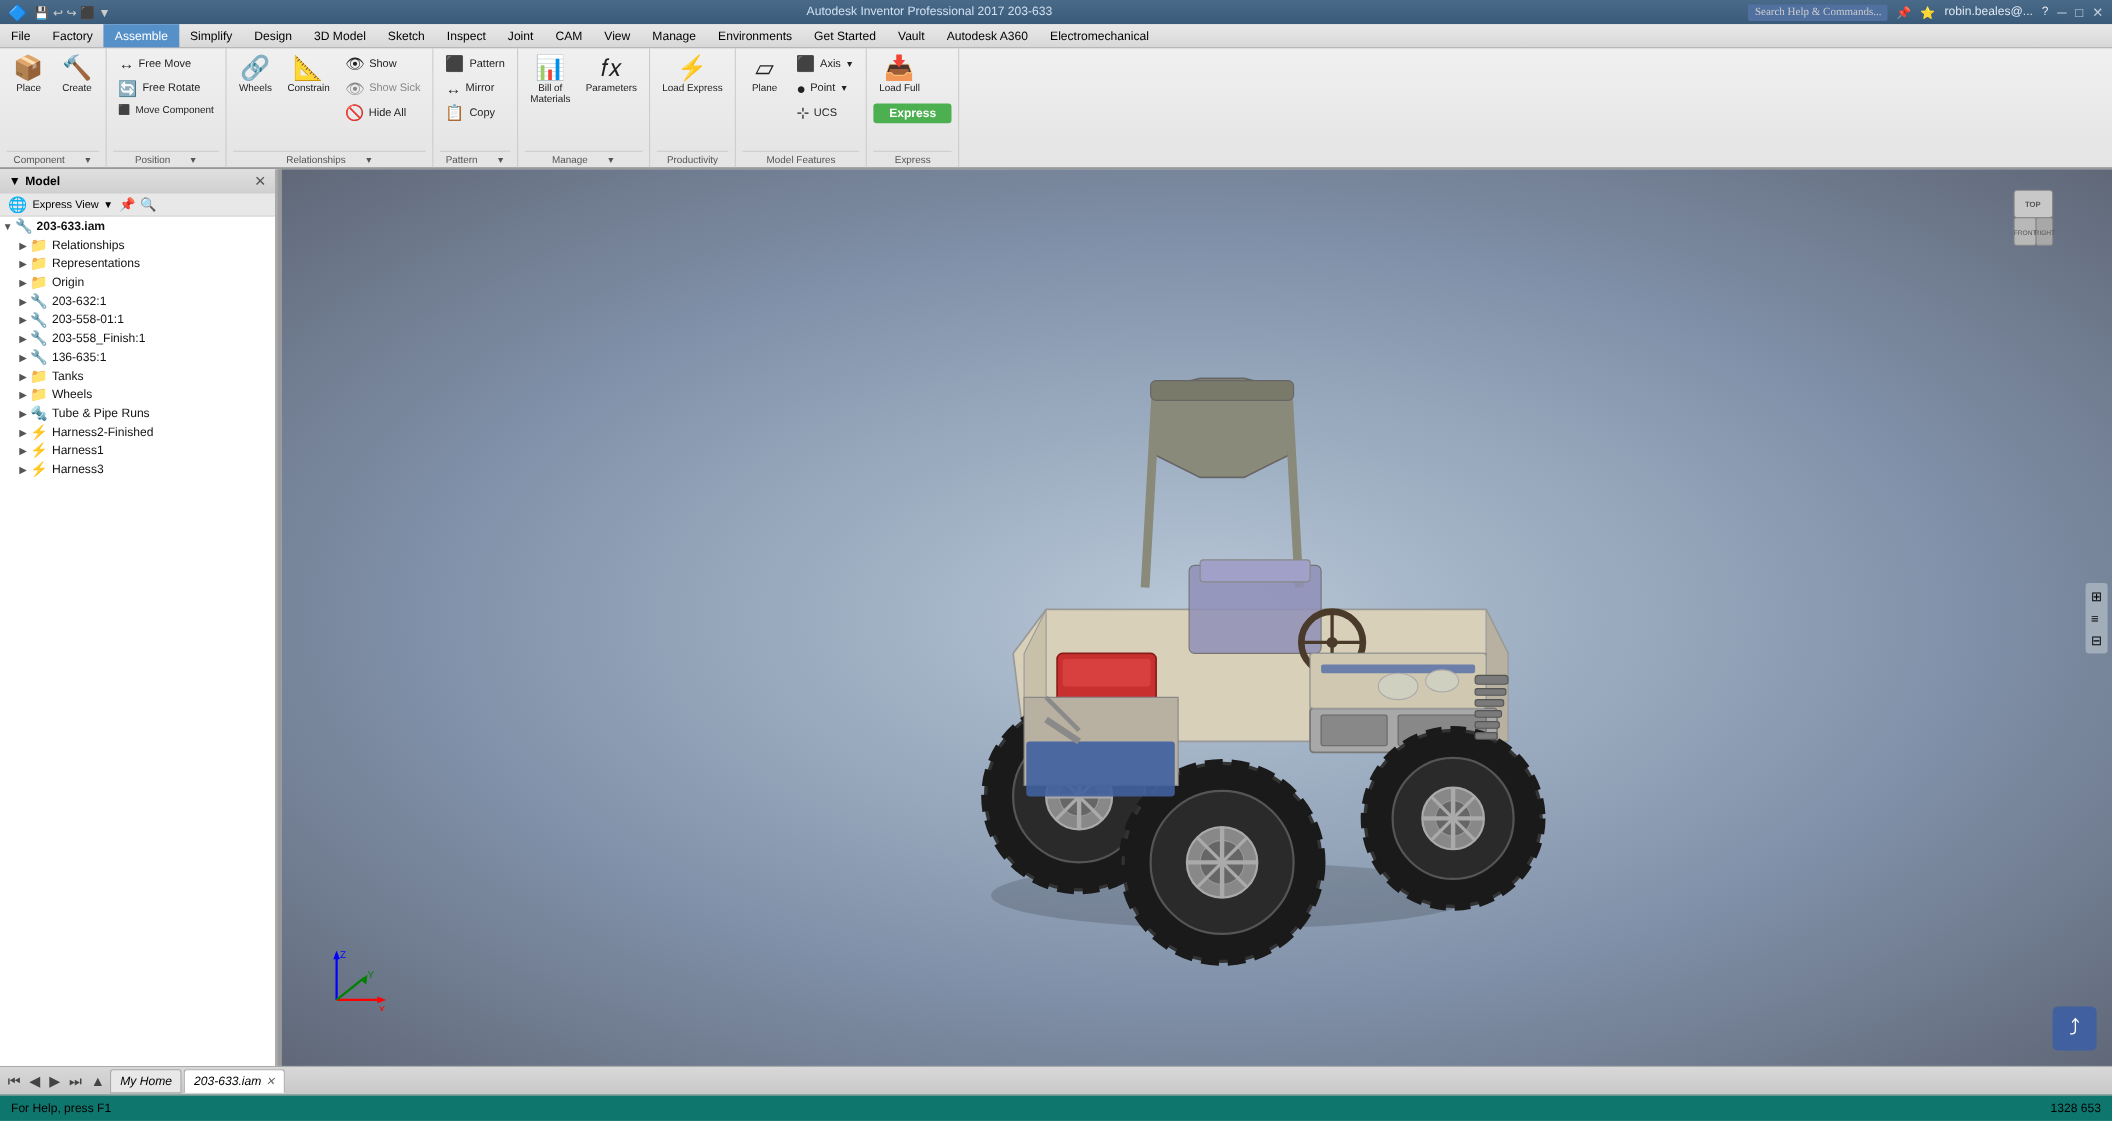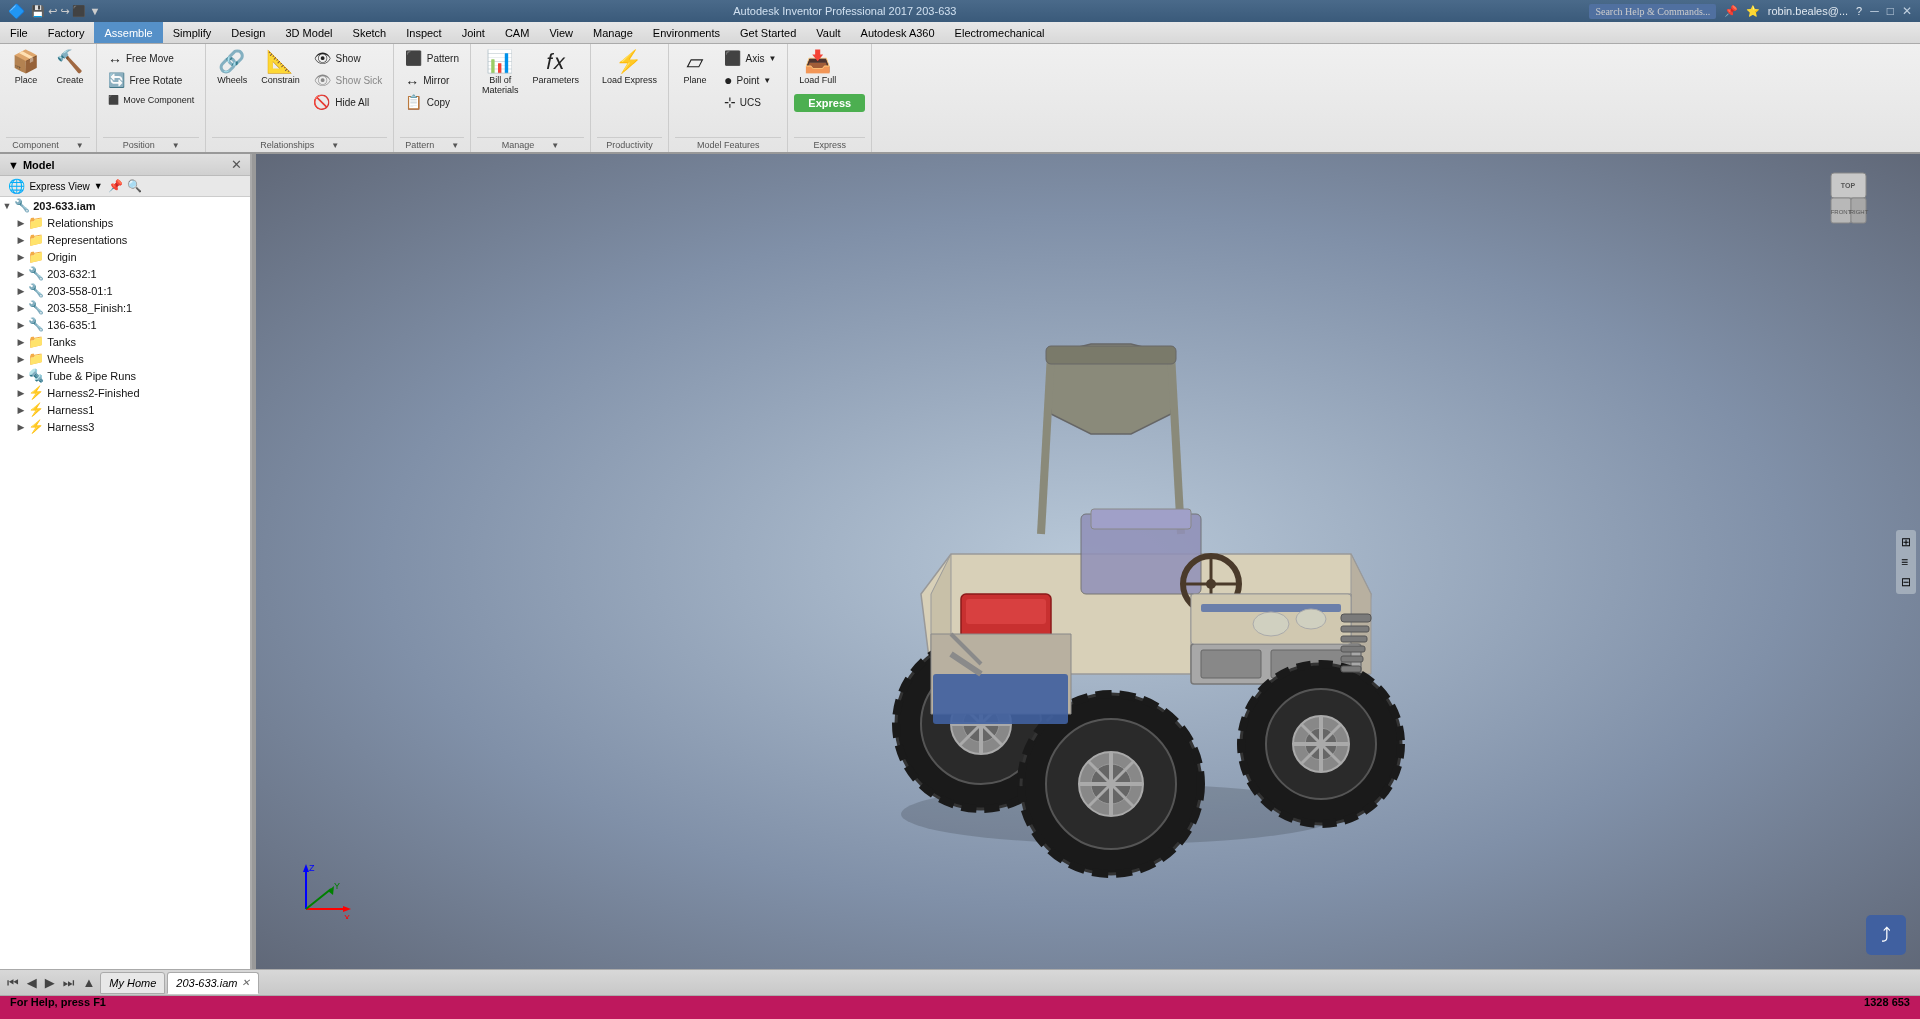--- a/index.html
+++ b/index.html
@@ -167,24 +167,24 @@
       border-radius: 3px 3px 0 0; font-size: 11px; cursor: pointer;
       display: flex; align-items: center; gap: 4px; font-style: italic;
     }
     .tab-btn.active { background: white; border-bottom-color: white; }
     .tab-close { font-size: 10px; color: #666; cursor: pointer; }
     .tab-nav-btn { font-size: 13px; cursor: pointer; color: #444; padding: 0 3px; }
 
     
     #statusbar {
       height: 24px;
-      background: #be185d;
+      background: #0f766e;
       border-top: 1px solid #aaa;
-      display: flex; align-items: flex-start; justify-content: space-between;
-      padding: 0 10px; font-size: 11px; font-weight: bold;
+      display: flex; align-items: center; justify-content: space-between;
+      padding: 0 10px; font-size: 11px;
     }
 
     
     #resize-handle {
       width: 4px; background: #999; cursor: col-resize;
     }
   </style>
 </head>
 <body>
 

